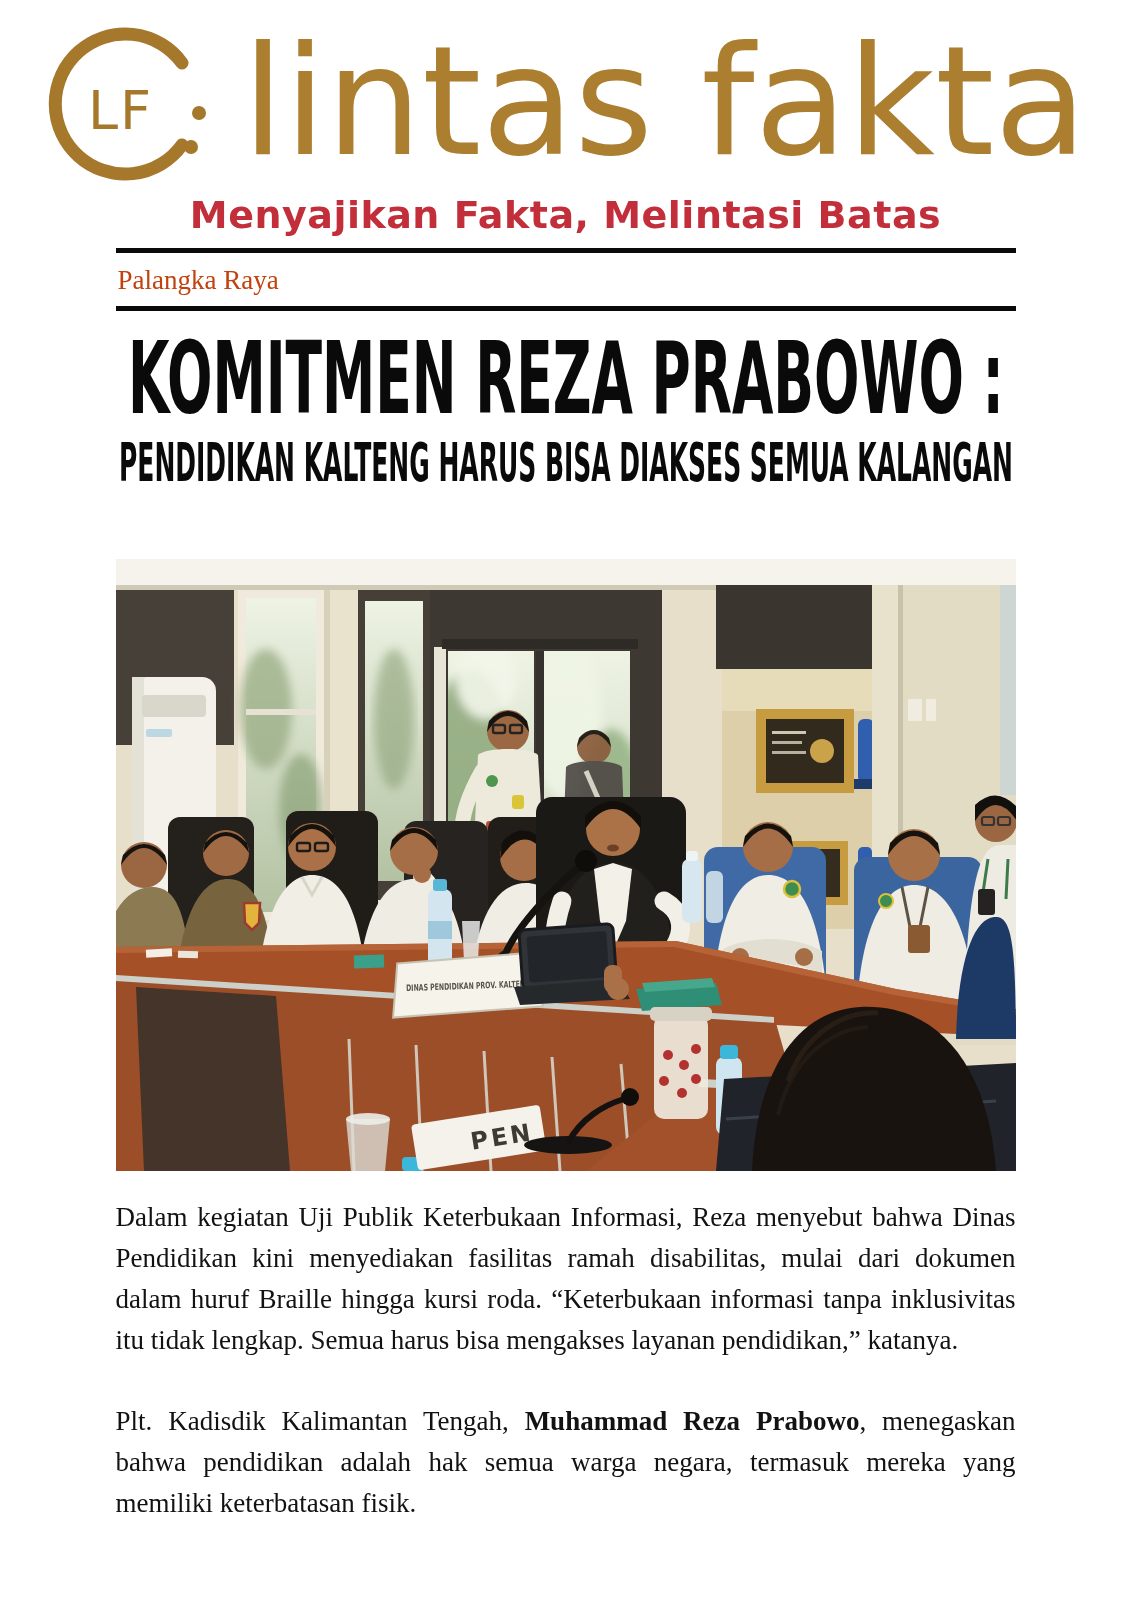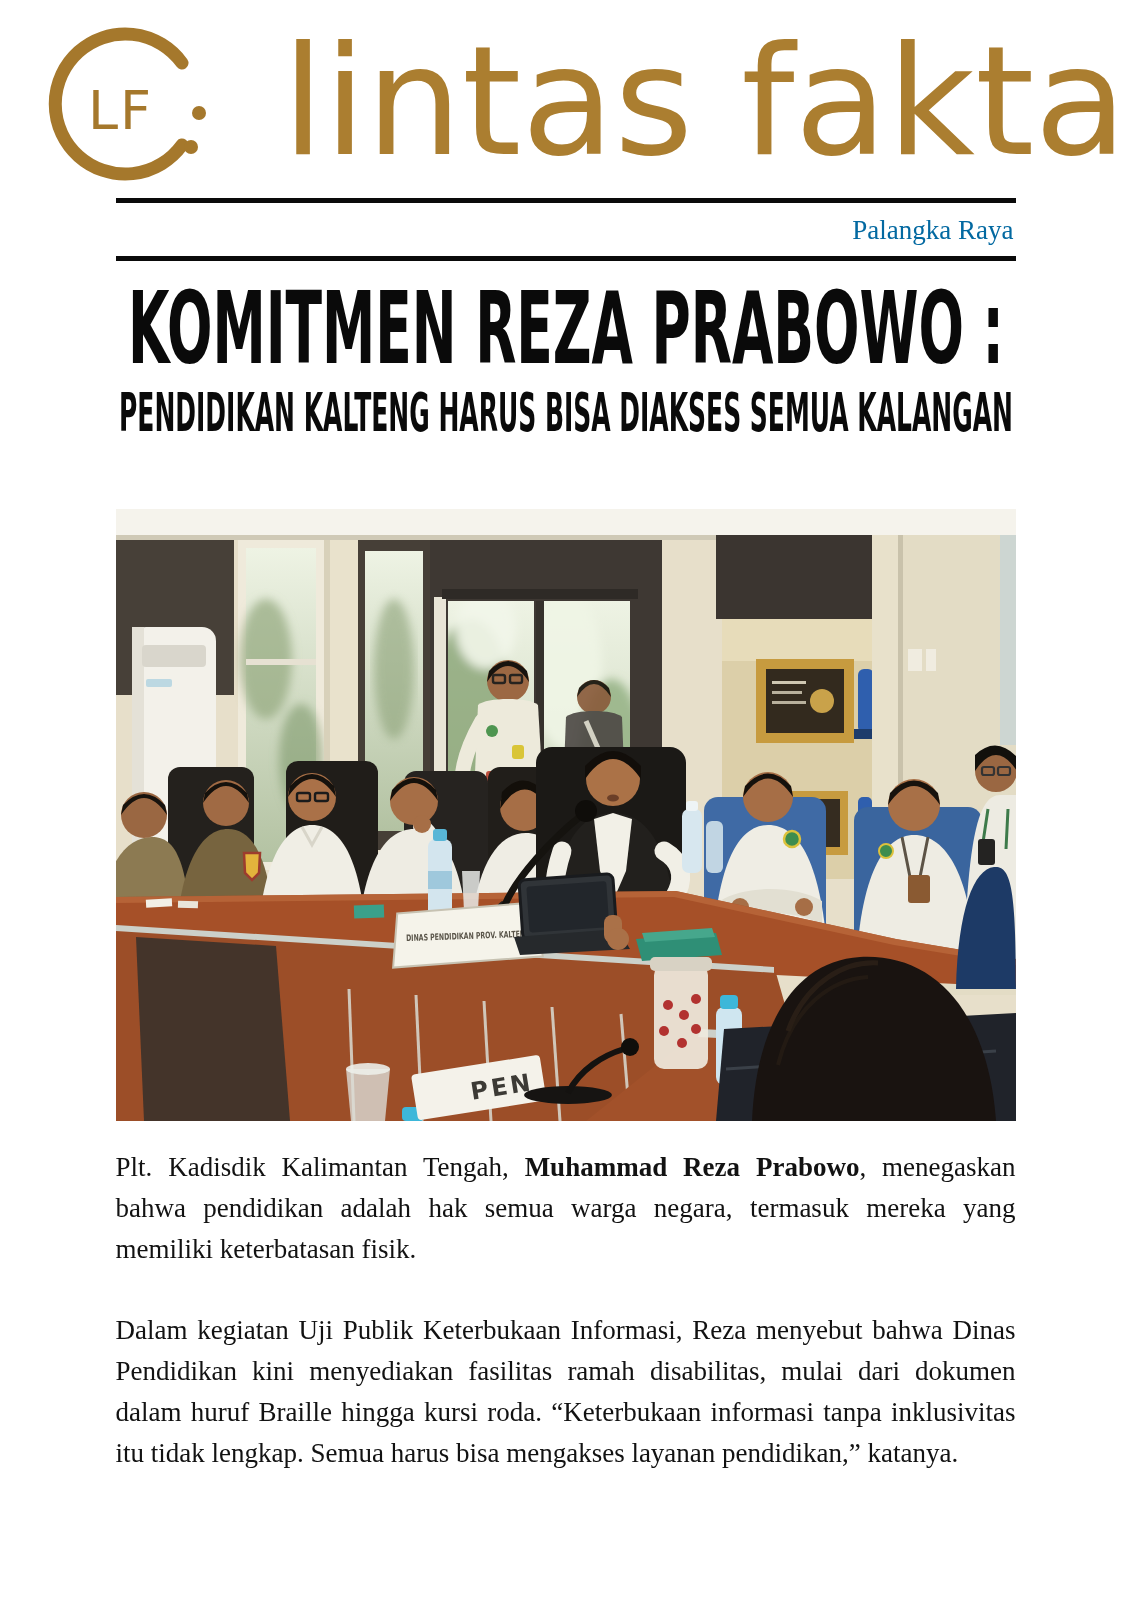--- a/index.html
+++ b/index.html
@@ -1,32 +1,32 @@
 <!DOCTYPE html>
 <html><head>
 <meta charset="utf-8">
 <style>
   html,body { margin:0; padding:0; }
   body {
     width:1131px; height:1600px; background:#ffffff; overflow:hidden;
     font-family:"Liberation Serif", serif;
   }
   .page { width:900px; margin:0 auto; padding-top:16px; }
-  .logo-row { display:flex; align-items:flex-start; width:1056px; margin-left:-78px; height:172px;gap:40px; }
+  .logo-row { display:flex; align-items:flex-start; width:1056px; margin-left:-78px; height:172px; }
   .logo-mark { flex:none; }
   .brand-svg { flex:none; margin-left:20px; }
   .tagline {
     text-align:center; font-family:"DejaVu Sans", sans-serif; font-weight:bold;
     font-size:38px; line-height:46px; color:#c22f3a; margin-top:4px; letter-spacing:.5px;
   }
   .rule { height:5px; background:#0a0a0a; }
   .rule-top { margin-top:10px; }
   .dateline {
-    display:flex; justify-content:flex-end; align-items:baseline;
-    font-size:27px; color:#0369a1; padding:12px 2px 10px 2px;
+    display:flex; justify-content:flex-start; align-items:baseline;
+    font-size:27px; color:#c2410c; padding:12px 2px 10px 2px;
   }
   .headline-svg { display:block; margin-top:14px; }
   .subheadline-svg { display:block; margin-top:6px; }
   .photo-figure { margin:68px 0 0 0; width:900px; height:612px; }
   .photo-figure svg { display:block; }
   p.body-text {
     font-size:27px; line-height:41px; text-align:justify; color:#121212;
     margin:26px 0 0 0;
   }
   p.body-text + p.body-text { margin-top:40px; }
@@ -42,20 +42,21 @@
       <svg class="logo-mark" width="180" height="172" viewBox="0 0 180 172">
         <path d="M144,129 A70,70 0 1 1 144,47" fill="none" stroke="#a5782c" stroke-width="13" stroke-linecap="round"></path>
         <text x="50" y="113" font-family="DejaVu Sans, sans-serif" font-size="54" letter-spacing="2" fill="#a5782c">LF</text>
         <circle cx="161" cy="97" r="7" fill="#a5782c"></circle>
         <circle cx="153" cy="131" r="7" fill="#a5782c"></circle>
       </svg>
       <svg class="brand-svg" width="856" height="172" viewBox="0 0 856 172">
         <text x="4" y="138" font-family="DejaVu Sans, sans-serif" font-size="152" textLength="845" lengthAdjust="spacingAndGlyphs" fill="#ab7e30">lintas fakta</text>
       </svg>
     </div>
+    <div class="tagline">Menyajikan Fakta, Melintasi Batas</div>
   </header>
 
   <div class="rule rule-top"></div>
 
   <div class="dateline">
     <span>Palangka Raya</span>
   </div>
 
   <div class="rule"></div>
 
@@ -303,17 +304,17 @@
         <circle cx="514" cy="538" r="9" fill="#100e0b"></circle>
         <path d="M600,612 L608,520 L900,504 L900,612 Z" fill="#20232a"></path>
         <path d="M610,560 L880,542" stroke="#3a4048" stroke-width="3"></path>
         <path d="M636,612 C640,520 676,452 744,448 C818,444 872,502 880,612 Z" fill="#191310"></path>
         <path d="M672,522 C690,472 730,452 762,454" stroke="#2f2318" stroke-width="5" fill="none" opacity=".75"></path>
         <path d="M662,556 C676,498 716,470 752,468" stroke="#2a2016" stroke-width="4" fill="none" opacity=".6"></path>
       </g>
     </svg>
   </figure>
 
+  <p class="body-text">Dalam kegiatan Uji Publik Keterbukaan Informasi, Reza menyebut bahwa Dinas Pendidikan kini menyediakan fasilitas ramah disabilitas, mulai dari dokumen dalam huruf Braille hingga kursi roda. “Keterbukaan informasi tanpa inklusivitas itu tidak lengkap. Semua harus bisa mengakses layanan pendidikan,” katanya.</p>
+
   <p class="body-text"><span>Plt. Kadisdik Kalimantan Tengah, </span><b>Muhammad Reza Prabowo</b><span>, menegaskan bahwa pendidikan adalah hak semua warga negara, termasuk mereka yang memiliki keterbatasan fisik.</span></p>
 
-  <p class="body-text">Dalam kegiatan Uji Publik Keterbukaan Informasi, Reza menyebut bahwa Dinas Pendidikan kini menyediakan fasilitas ramah disabilitas, mulai dari dokumen dalam huruf Braille hingga kursi roda. “Keterbukaan informasi tanpa inklusivitas itu tidak lengkap. Semua harus bisa mengakses layanan pendidikan,” katanya.</p>
-
 </div>
 
 </body></html>

